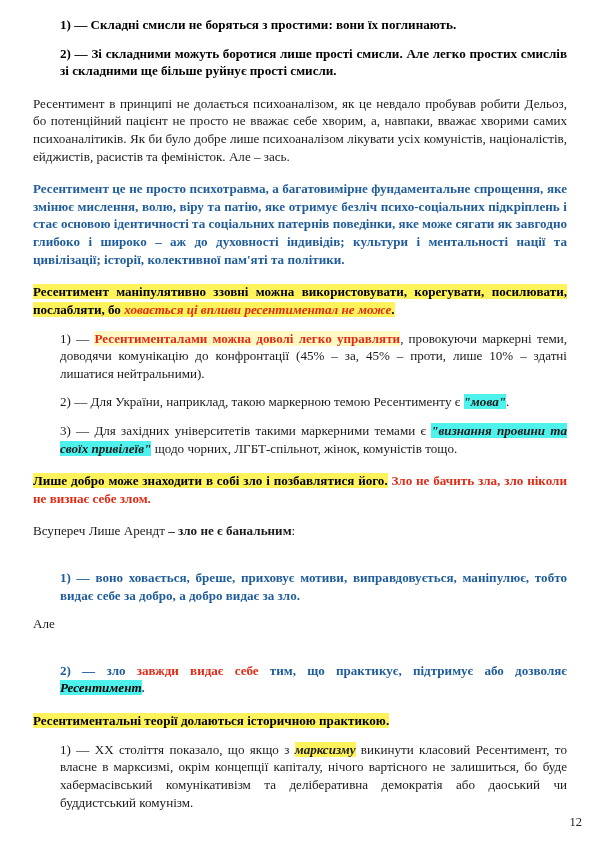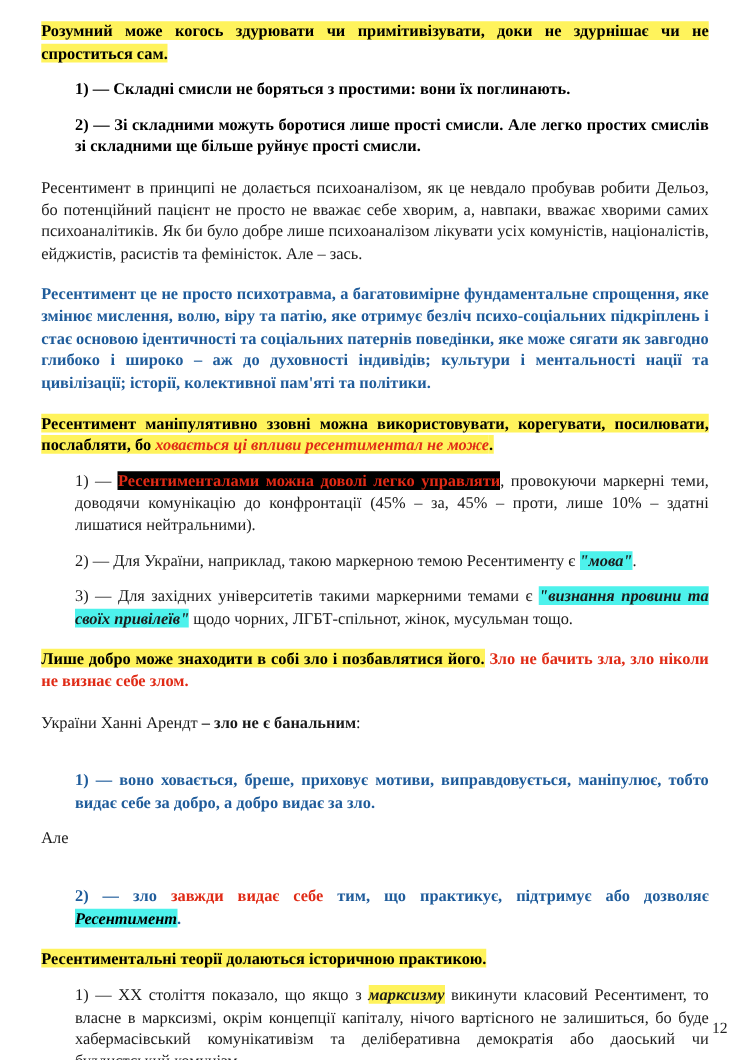--- a/index.html
+++ b/index.html
@@ -34,21 +34,21 @@
     text-indent: 0;
     padding-left: 27px;
   }
   .b        { font-weight: bold; }
   .bi       { font-weight: bold; font-style: italic; }
   .blue     { color: #1F5C9B; margin-top: 29px; }
   .red      { color: #E02B16; }
   .black    { color: #000000; }
   .hl-yellow{ background-color: #FFF35C; }
   .hl-cyan  { background-color: #4DF2EC; }
-  .hl-pink  { background-color: #000000; }
+  .hl-pink  { background-color: #fef9c3; }
 
   .para-plain {
     font-weight: normal;
     color: #1a1a1a;
     font-family: Liberation Serif, serif;
   }
   .para-blue {
     font-weight: bold;
     color: #1F5C9B;
   }
@@ -61,23 +61,20 @@
     color: #222;
     font-family: "Liberation Serif", "DejaVu Serif", serif;
   }
   .spacer-sm { height: 4px; }
 </style>
 </head>
 <body>
 
 <div class="page">
 
-  <p class="block b">
-    <span class="hl-yellow">Розумний може когось здурювати чи примітивізувати, доки не здурнішає чи не спроститься сам.</span>
-  </p>
 
   <p class="block indent b">
     <span>1) —</span>
     <span>Складні смисли не боряться з простими: вони їх поглинають.</span>
   </p>
 
   <p class="block indent b">
     <span>2) —</span>
     <span>Зі складними можуть боротися лише прості смисли. Але легко простих смислів зі складними ще більше руйнує прості смисли.</span>
   </p>
@@ -101,33 +98,33 @@
     <span class="b red hl-pink">Ресентименталами можна доволі легко управляти</span><span>, провокуючи маркерні теми, доводячи комунікацію до конфронтації (45% – за, 45% – проти, лише 10% – здатні лишатися нейтральними).</span>
   </p>
 
   <p class="block indent para-plain">
     <span>2) —</span>
     <span>Для України, наприклад, такою маркерною темою Ресентименту є </span><span class="hl-cyan bi">"мова"</span><span>.</span>
   </p>
 
   <p class="block indent para-plain">
     <span>3) —</span>
-    <span>Для західних університетів такими маркерними темами є </span><span class="hl-cyan bi">"визнання провини та своїх привілеїв"</span><span> щодо чорних, ЛГБТ-спільнот, жінок, мусульман тощо.</span>
+    <span>Для західних університетів такими маркерними темами є </span><span class="hl-cyan bi">"визнання провини та своїх привілеїв"</span><span> щодо чорних, ЛГБТ-спільнот, жінок, комуністів тощо.</span>
   </p>
 
   <div class="spacer-sm"></div>
 
   <p class="block b">
     <span class="hl-yellow black">Лише добро може знаходити в собі зло і позбавлятися його.</span><span class="red"> Зло не бачить зла, зло ніколи не визнає себе злом.</span>
   </p>
 
   <div class="spacer-sm"></div>
 
   <p class="block para-plain">
-    <span>України Ханні Арендт </span><span class="b">– зло не є банальним</span><span>:</span>
+    <span>Всупереч Лише Арендт </span><span class="b">– зло не є банальним</span><span>:</span>
   </p>
 
   <p class="block indent b blue">
     <span>1) —</span>
     <span>воно ховається, бреше, приховує мотиви, виправдовується, маніпулює, тобто видає себе за добро, а добро видає за зло.</span>
   </p>
 
   <p class="block para-plain">Але</p>
 
   <p class="block indent b blue">

